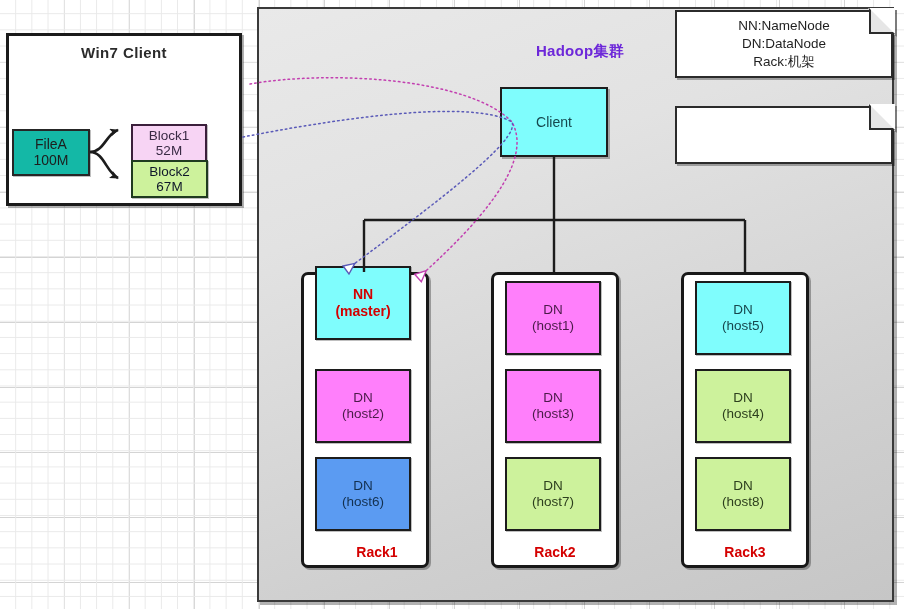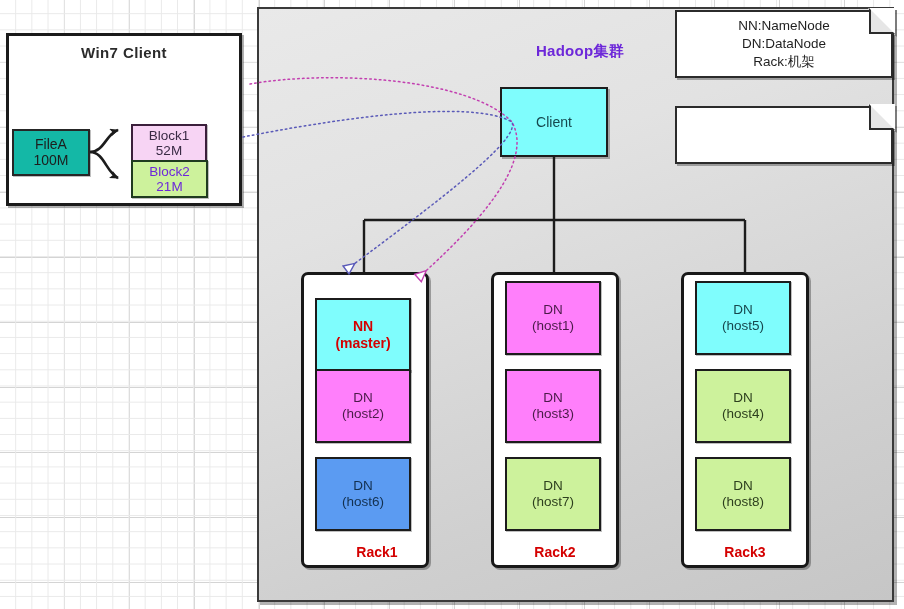--- a/index.html
+++ b/index.html
@@ -43,21 +43,21 @@
   #block1{
     left:131px;top:112px;width:76px;height:38px;
     background:#f7d4f4;border:2px solid #3b1f3b;
     flex-direction:column;font-size:13.5px;color:#3a2b45;line-height:1.12;
     box-shadow:1px 1px 0 rgba(0,0,0,.25);
     margin-top:12px;
   }
   #block2{
     left:131px;top:160px;width:77px;height:38px;
     background:#cdf29c;border:2px solid #1f3b1f;
-    flex-direction:column;font-size:13.5px;color:#6d28d9;line-height:1.12;
+    flex-direction:column;font-size:13.5px;color:#0f172a;line-height:1.12;
     box-shadow:1px 1px 0 rgba(0,0,0,.25);
   }
 
   
   #cluster-panel{
     left:257px;top:7px;width:637px;height:595px;
     background:linear-gradient(160deg,#e9e9e9 0%,#e2e2e2 30%,#cfcfcf 75%,#c6c6c6 100%);
     border:2px solid #3a3a3a;
     box-shadow:3px 3px 0 rgba(0,0,0,.30);
   }
@@ -173,28 +173,28 @@
   <span>100M</span>
 </div>
 
 <div class="abs ctr" id="block1">
   <span>Block1</span>
   <span>52M</span>
 </div>
 
 <div class="abs ctr" id="block2">
   <span>Block2</span>
-  <span>21M</span>
+  <span>67M</span>
 </div>
 
 <div class="abs rack" id="rack1"></div>
 <div class="abs rack" id="rack2"></div>
 <div class="abs rack" id="rack3"></div>
 
-<div class="abs ctr node c-cyan rack1-x n1" style="top:298px">
+<div class="abs ctr node c-cyan rack1-x n1" style="top:266px">
   <span class="nn-label">NN</span>
   <span class="nn-label">(master)</span>
 </div>
 <div class="abs ctr node c-mag rack1-x" style="top:369px">
   <span>DN</span>
   <span>(host2)</span>
 </div>
 <div class="abs ctr node c-blue rack1-x" style="top:457px">
   <span>DN</span>
   <span>(host6)</span>

